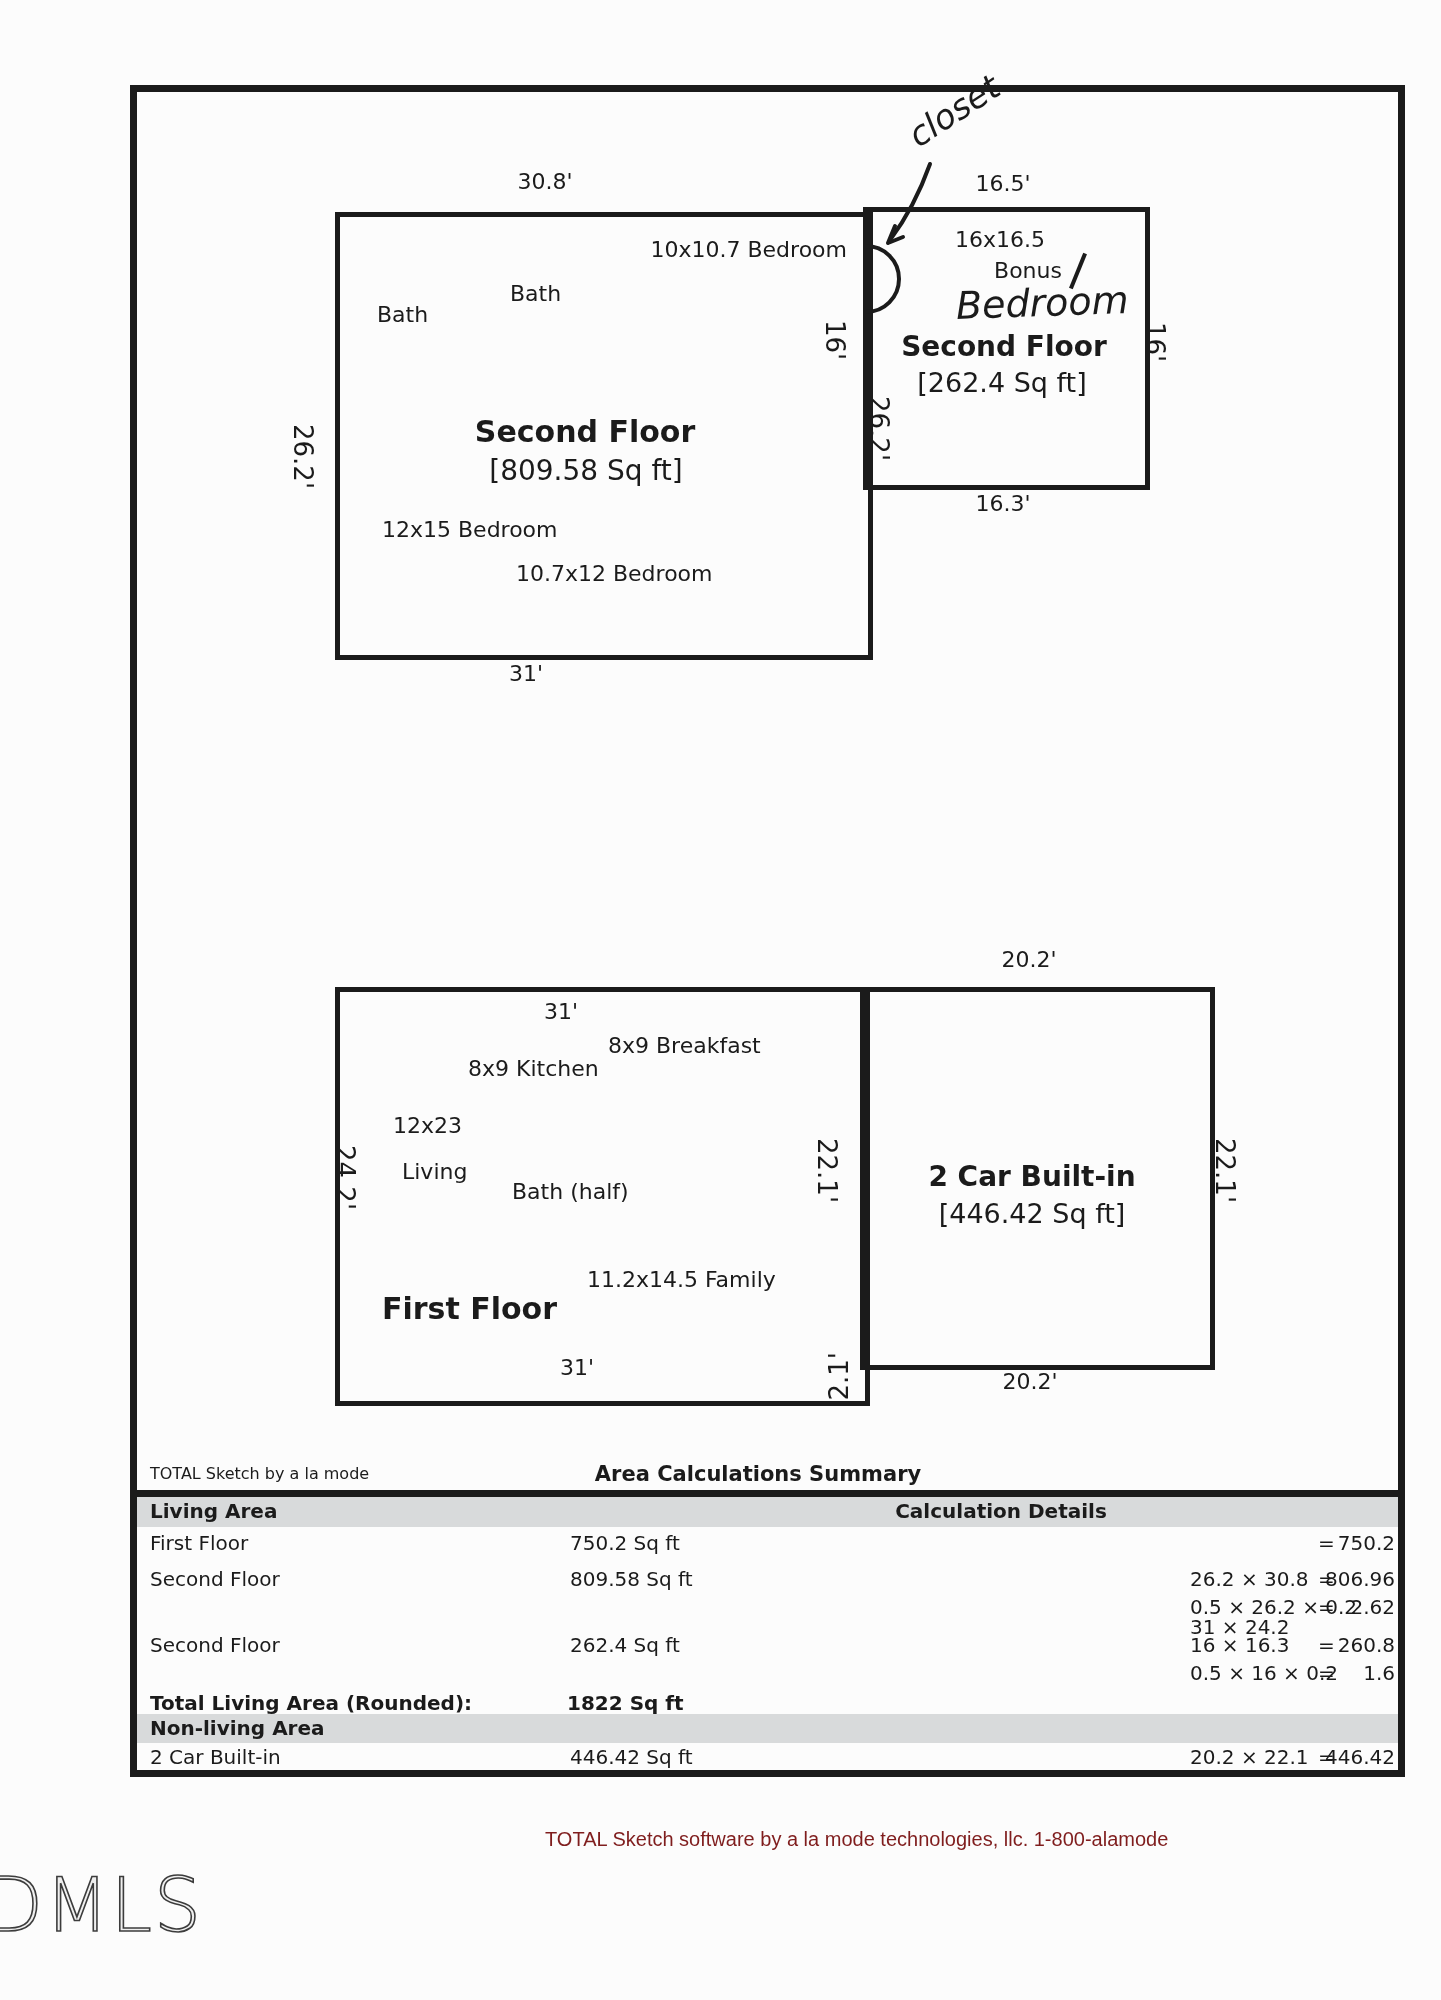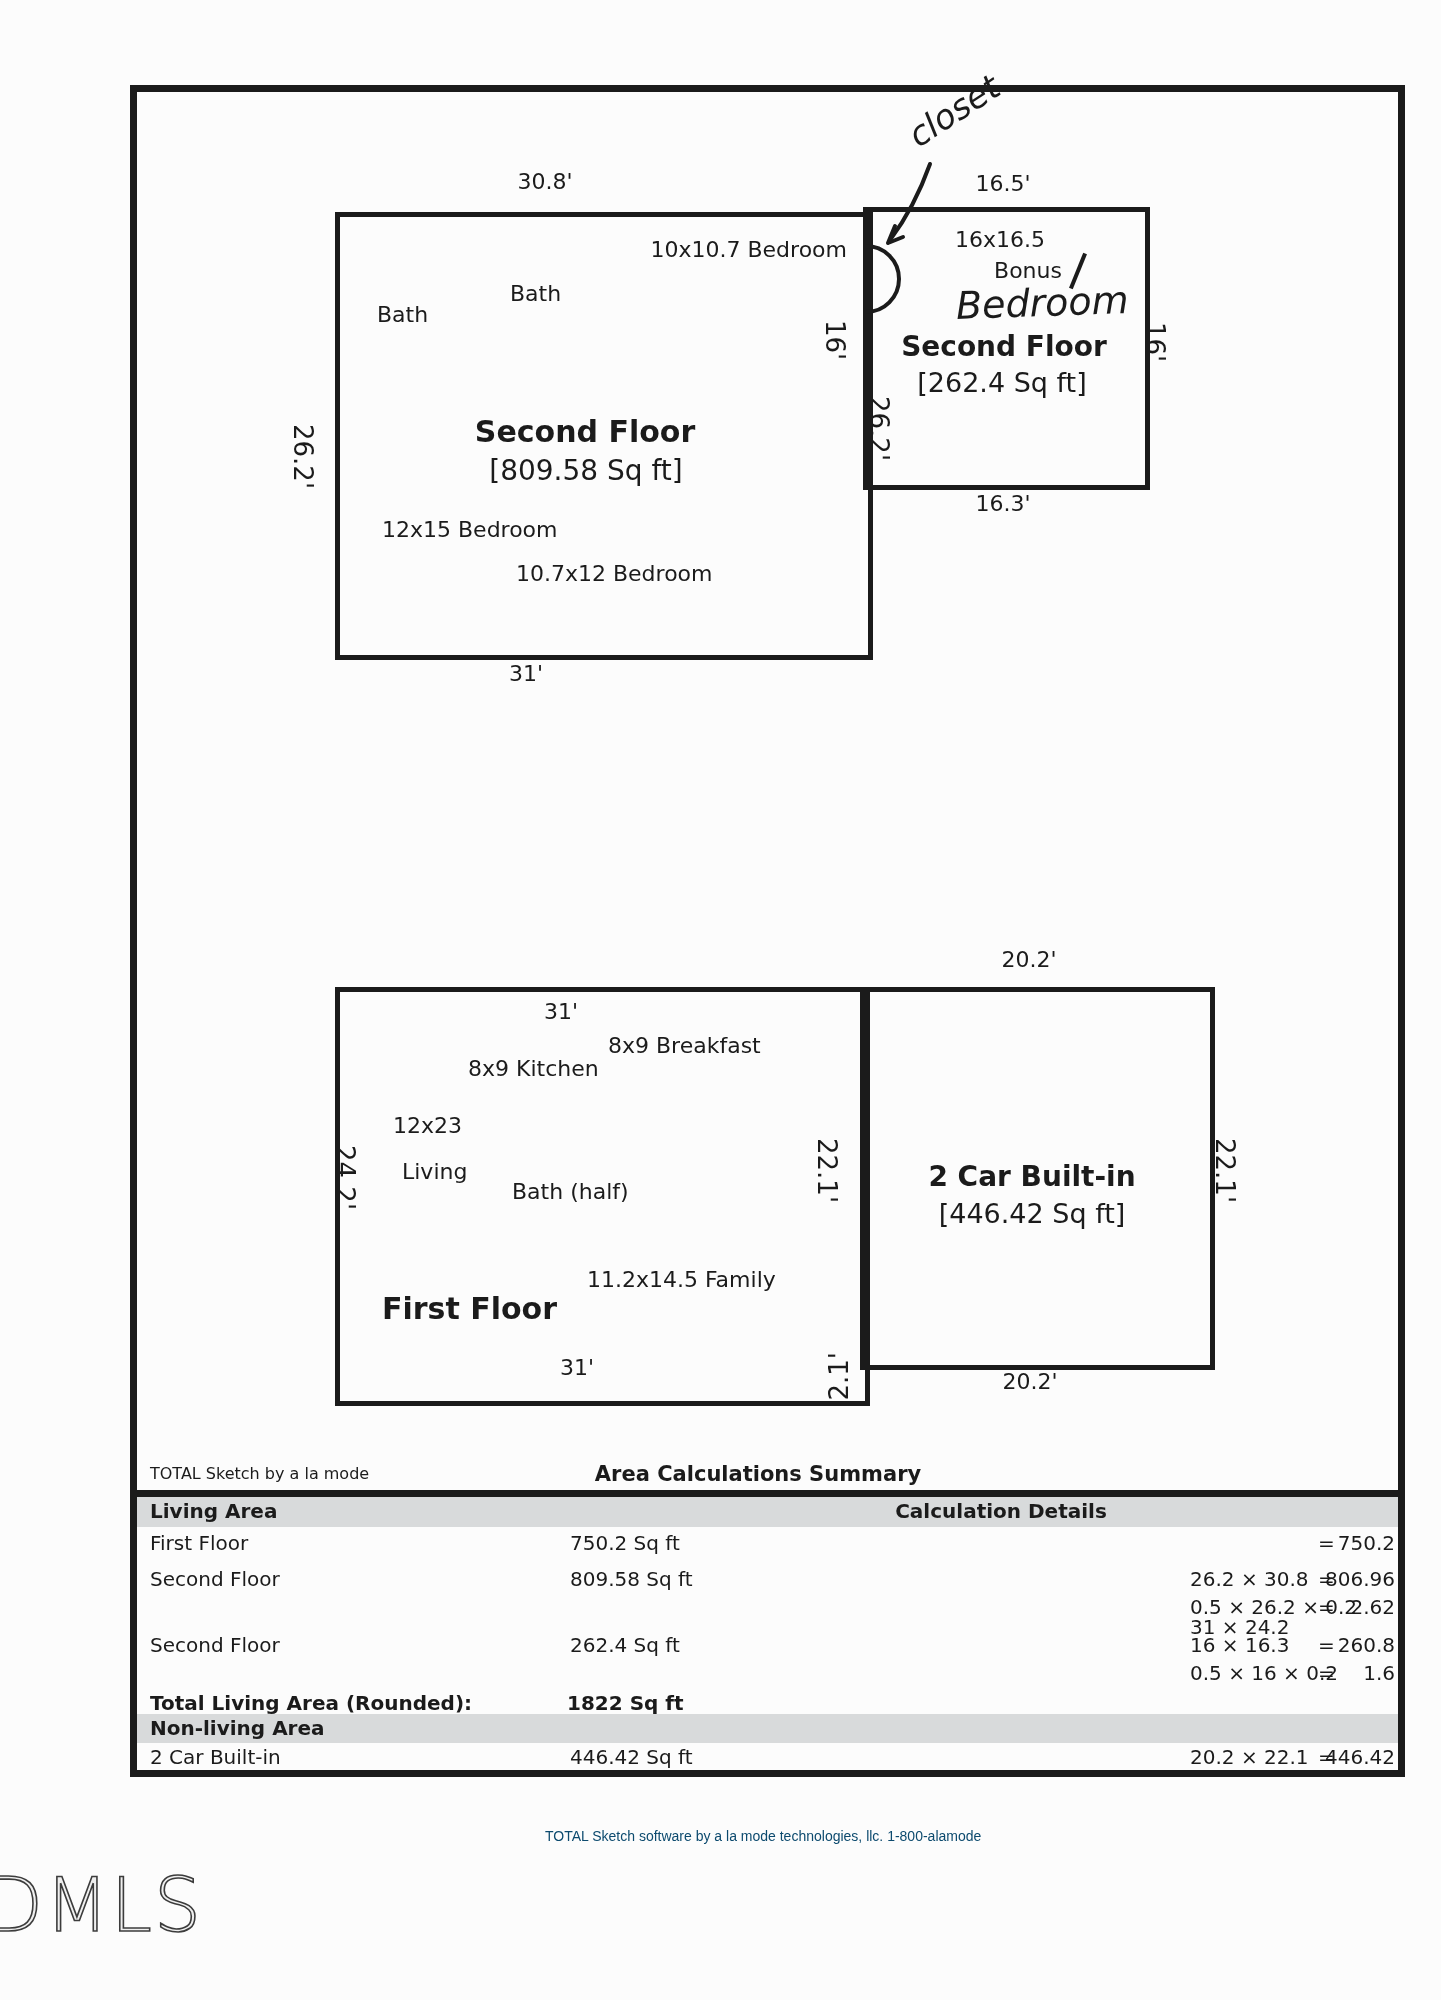--- a/index.html
+++ b/index.html
@@ -15,21 +15,21 @@
   .vdim{writing-mode:vertical-rl;font-size:26px;line-height:1;}
   .vflip{transform:rotate(180deg);}
   
   .wall{position:absolute;border:5px solid #1b1b1b;background:transparent;}
   .thick{position:absolute;background:#1b1b1b;}
   
   .tt{font-size:20px;line-height:1.15;}
   .small{font-size:16px;}
   .band{position:absolute;background:#d8dadb;}
   .rt{text-align:right;}
-  .footer{font-family:"Liberation Sans",sans-serif;font-size:14px;color:#0c4a6e;}
+  .footer{font-family:"Liberation Sans",sans-serif;font-size:20px;color:#7f1d1d;}
   .wm{font-size:74px;font-weight:200;letter-spacing:2px;color:#efefef;
       -webkit-text-stroke:1.6px #3c3c3c;}
   svg{position:absolute;overflow:visible;}
 </style>
 </head>
 <body>
 
 <div id="page">
 
   <div class="abs t ctr" style="left:545px;top:170px;">30.8'</div>

